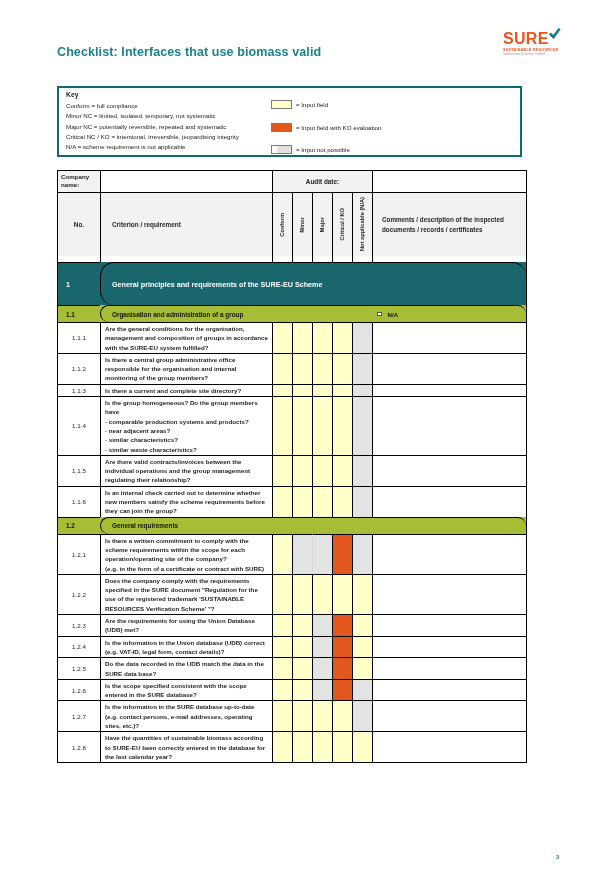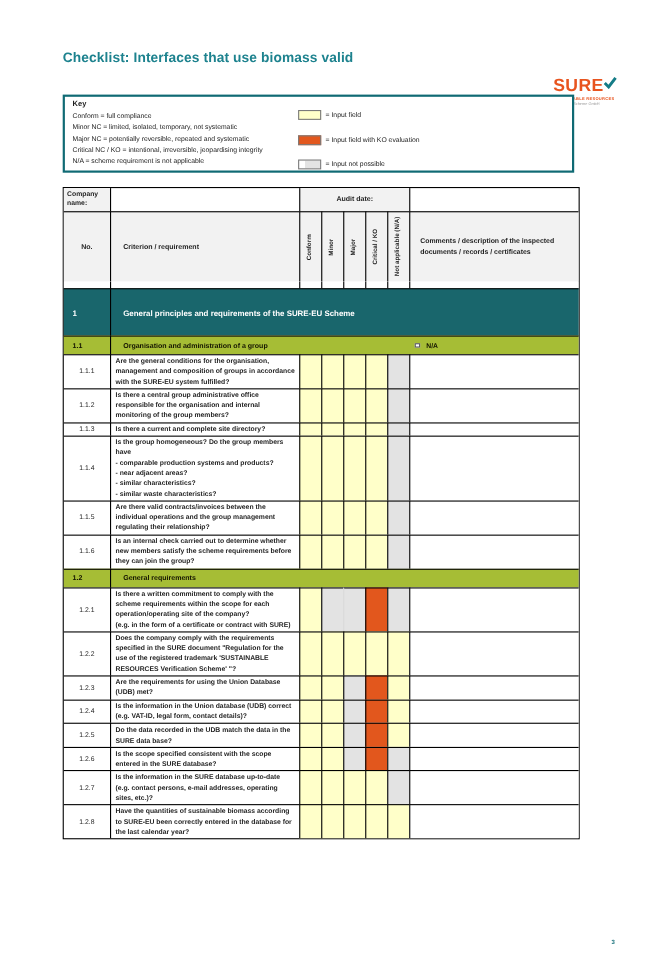--- a/index.html
+++ b/index.html
@@ -8,21 +8,21 @@
     width:610px; height:877px; position:relative; overflow:hidden;
     font-family:"Liberation Sans", sans-serif; color:#1f1f1f;
   }
 
   
   .page-title {
     position:absolute; left:57px; top:45px;
     font-size:12.5px; font-weight:700; color:#1d828e; letter-spacing:.1px;
   }
   .logo { position:absolute; left:503px; top:31px; width:70px; line-height:1; }
-  .logo-row { display:flex; align-items:center;margin-top:40px; }
+  .logo-row { display:flex; align-items:flex-start; }
   .logo-word { font-size:16px; font-weight:800; color:#e8541f; letter-spacing:.3px; }
   .logo-check { margin-left:-1px; margin-top:-5px; }
   .logo-sub1 { font-size:3.7px; font-weight:700; color:#e8541f; letter-spacing:.25px; margin-top:1.5px; }
   .logo-sub2 { font-size:3.5px; color:#9a9a9a; margin-top:1px; }
 
   
   .key-box {
     position:absolute; left:57px; top:86px; width:465px; height:71px;
     border:2px solid #0f6a74; padding:3px 7px; background:#fff;
   }
@@ -46,21 +46,21 @@
   .t-row .cell:first-child { border-left:none; }
   .t-row + .t-row .cell { border-top:1px solid #000; }
   .cell.mt { border-top-color:#d9d9d9; }   
   .cell.ml { border-left-color:#d9d9d9; }  
 
   .c-no   { width:42px;  flex:0 0 42px; }
   .c-crit { width:172px; flex:0 0 172px; }
   .rc     { width:20px;  flex:0 0 20px; }
   .c-aud  { width:100px; flex:0 0 100px; }
   .c-com  { flex:1 1 auto; }
-  .c-rest { flex:1 1 auto; }
+  .c-rest { flex:1 1 auto;border-radius:14px; }
 
   
   .hr1 { height:21px; }
   .hr1 .lbl { background:#f2f2f2; font-size:6.2px; font-weight:700; padding:2px 3px; line-height:1.3; }
   .hr1 .c-aud { background:#f2f2f2; font-size:6.4px; font-weight:700;
                 display:flex; align-items:center; justify-content:center; }
   .hr2 { height:64px; }
   .hr2 .cell { background:#f2f2f2; }
   .hr2 .c-no { display:flex; align-items:center; justify-content:center; font-size:6.4px; font-weight:700; }
   .hr2 .c-crit { display:flex; align-items:center; padding-left:11px; font-size:6.4px; font-weight:700; }

